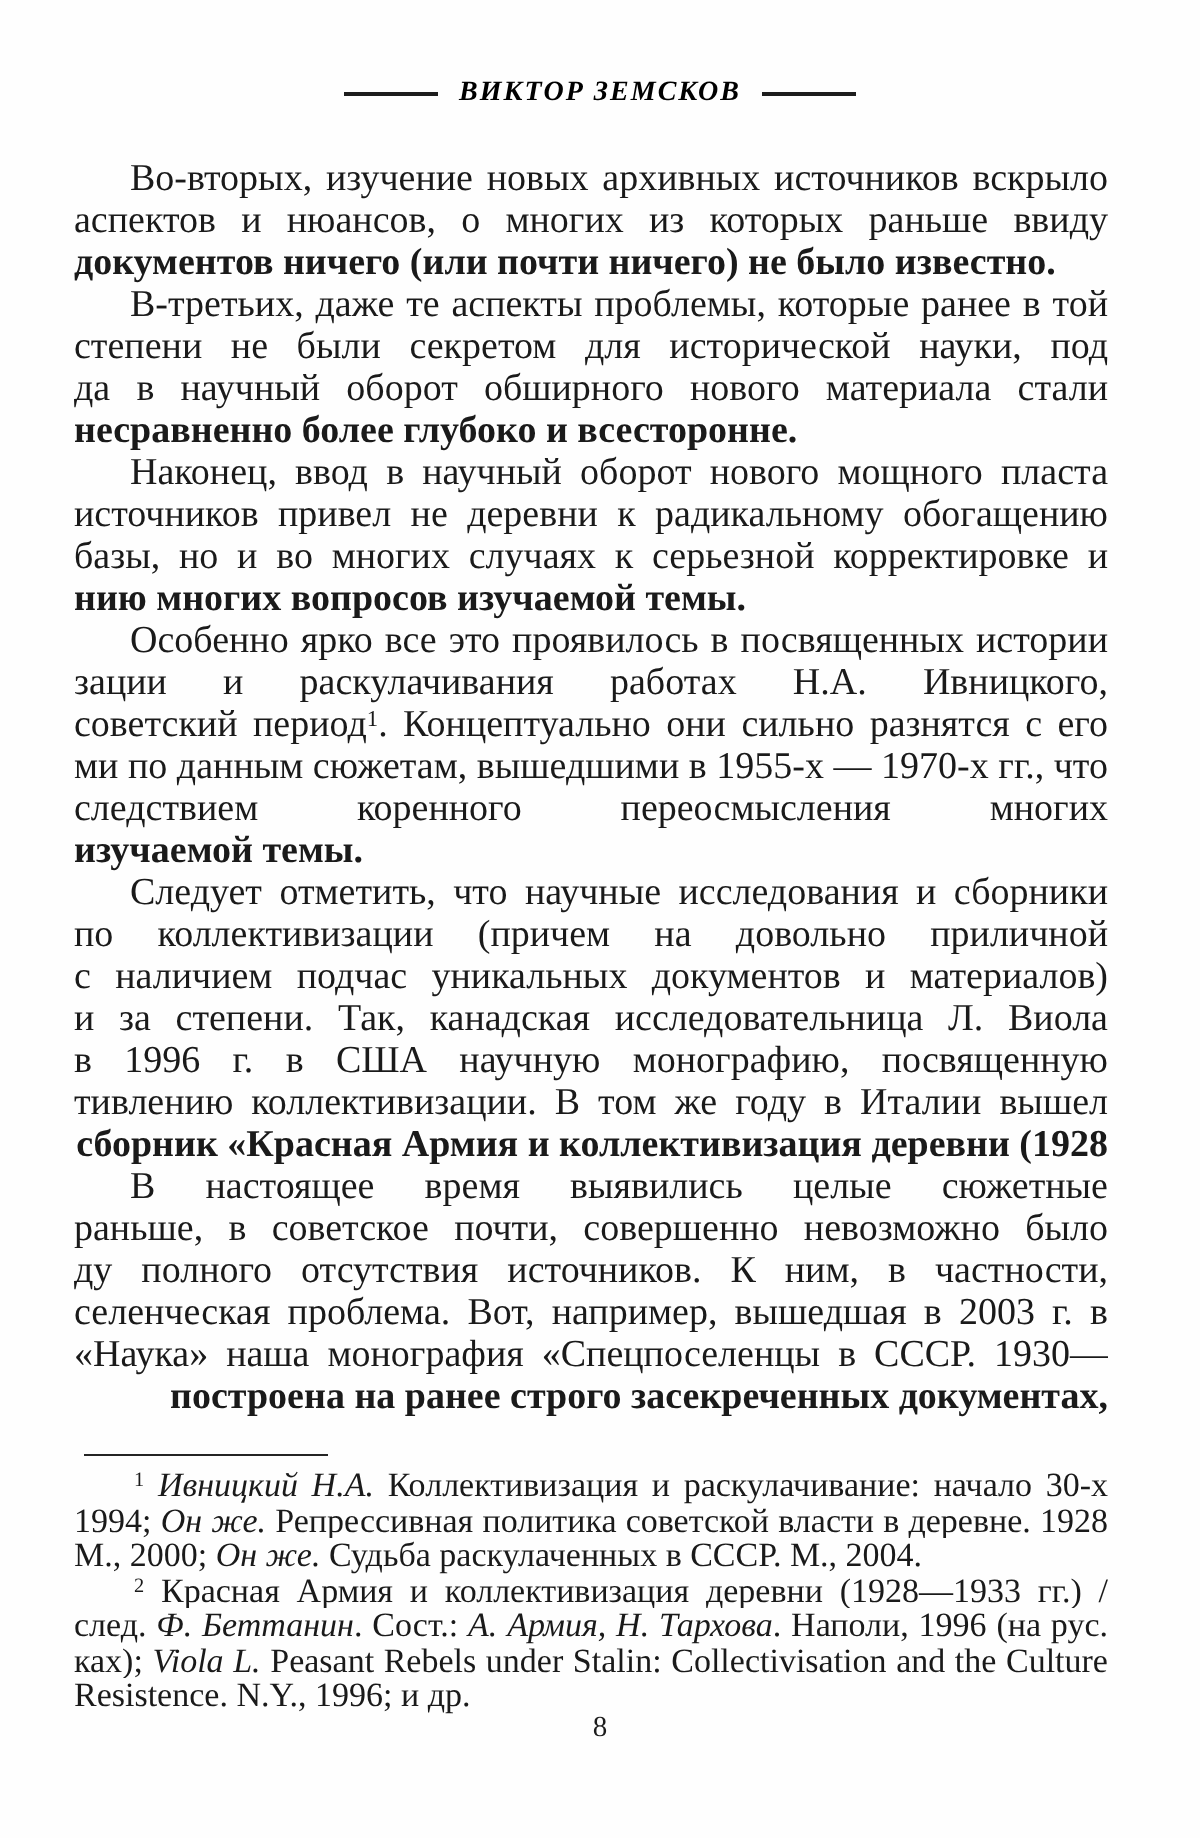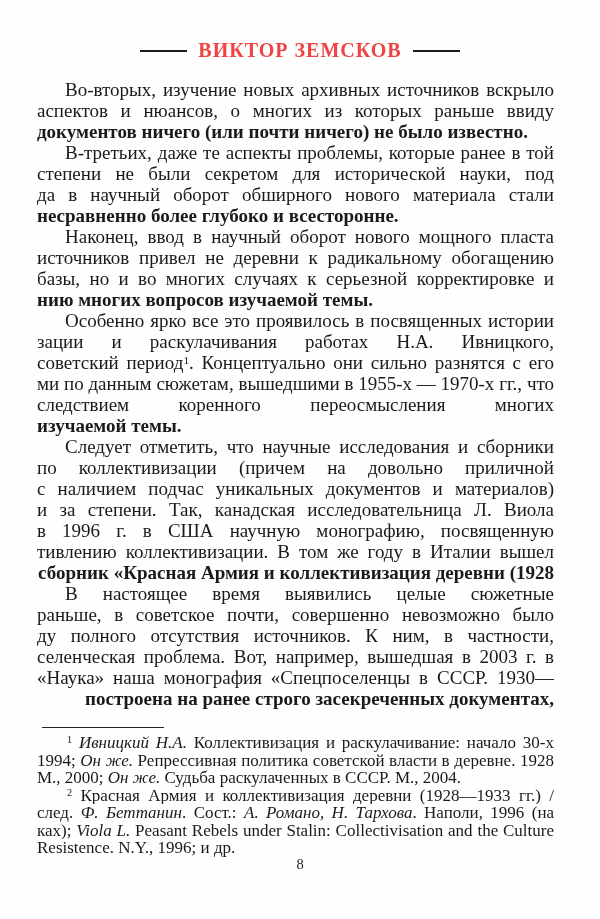--- a/index.html
+++ b/index.html
@@ -22,24 +22,25 @@
     align-items: center;
     justify-content: center;
     gap: 11px;
   }
   .header-rule {
     width: 47px; height: 0;
     border-top: 2px solid #1d1d1d;
   }
   .header-title {
     font-weight: bold;
-    font-size: 20px;
+    font-size: 14px;
     letter-spacing: 1px;
-    color: #ef4444;
+    color: #000000;
     white-space: nowrap;
+    font-style: italic;
   }
 
   
   .body-text {
     position: absolute;
     top: 79px; left: 37px;
     width: 517px;
   }
   .paragraph { margin: 0; padding: 0; }
   .t-line {
@@ -154,21 +155,21 @@
   <div class="fn-divider"></div>
 
   <div class="footnotes" id="footnotes">
       <div class="paragraph">
         <div class="fn-line first"><sup>1</sup> <i>Ивницкий Н.А.</i> Коллективизация и раскулачивание: начало 30-х годов. М.,</div>
         <div class="fn-line">1994; <i>Он же.</i> Репрессивная политика советской власти в деревне. 1928—1933 гг.</div>
         <div class="fn-line last">М., 2000; <i>Он же.</i> Судьба раскулаченных в СССР. М., 2004.</div>
       </div>
       <div class="paragraph">
         <div class="fn-line first"><sup>2</sup> Красная Армия и коллективизация деревни (1928—1933 гг.) / Отв. за ис-</div>
-        <div class="fn-line">след. <i>Ф. Беттанин</i>. Сост.: <i>А. Романо, Н. Тархова</i>. Наполи, 1996 (на рус. и ит. язы-</div>
+        <div class="fn-line">след. <i>Ф. Беттанин</i>. Сост.: <i>А. Армия, Н. Тархова</i>. Наполи, 1996 (на рус. и ит. язы-</div>
         <div class="fn-line">ках); <i>Viola L.</i> Peasant Rebels under Stalin: Collectivisation and the Culture of Peasant</div>
         <div class="fn-line last">Resistence. N.Y., 1996;  и др.</div>
       </div>
     </div>
 
   <div class="page-number">8</div>
 
 </div>
 
 </body></html>

